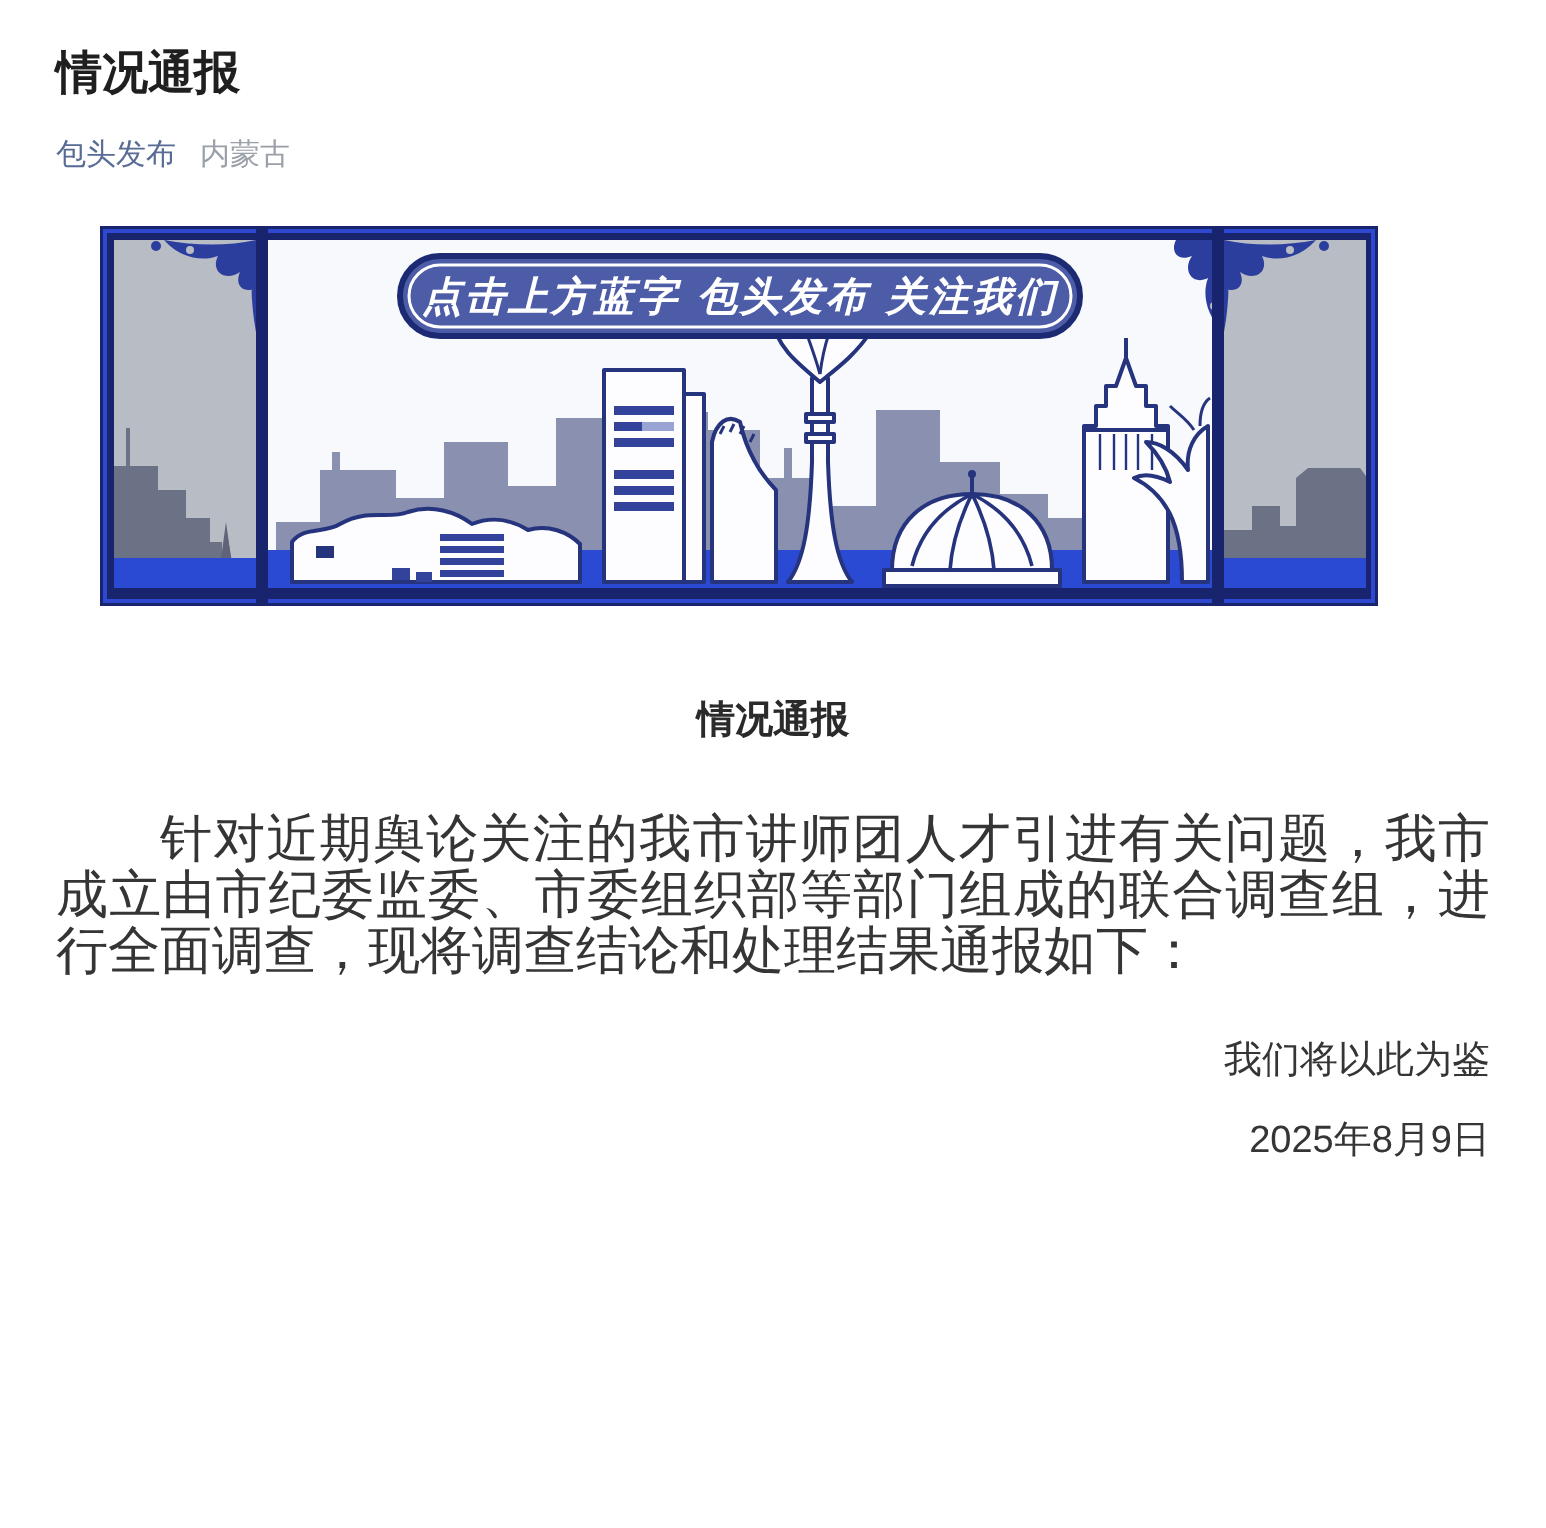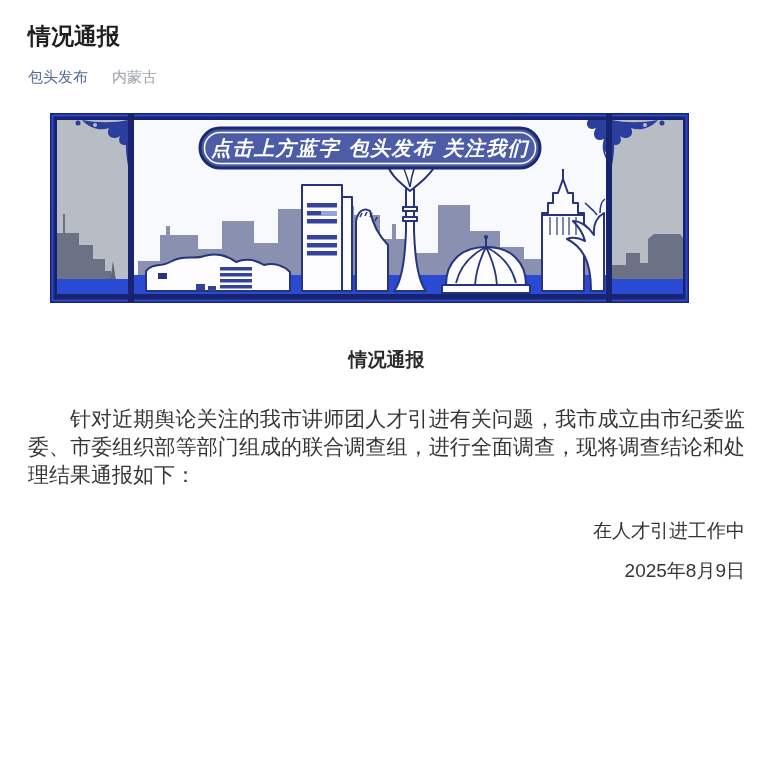--- a/index.html
+++ b/index.html
@@ -16,39 +16,39 @@
   .page-title {
     font-size: 23px;
     font-weight: bold;
     color: #1f1f1f;
     margin: 8px 0 16px 0;
     line-height: 1.3;
   }
   .meta-row {
     display: flex;
     align-items: center;
-    gap: 24px;
+    gap: 12px;
     font-size: 15px;
     color: #9aa0a8;
     margin-bottom: 26px;
   }
   .meta-row .account-name { color: #576b95; cursor: pointer; }
 
   .banner-wrap { margin-left: 22px; width: 639px; height: 190px; text-decoration: underline; }
   .banner-wrap svg { display: block; }
 
   .article-heading {
     text-align: center;
     font-size: 19px;
     font-weight: bold;
     color: #2a2a2a;
     margin: 44px 0 32px 0;
   }
   .para {
-    font-size: 21px;
+    font-size: 26px;
     line-height: 28px;
     text-indent: 2em;
     text-align: justify;
     margin: 0 0 20px 0;
     color: #353535;
   }
   .signature-block {
     margin-top: 22px;
     text-align: right;
     font-size: 19px;
@@ -194,17 +194,17 @@
       <rect x="78" y="0" width="6" height="190" fill="#19246e"></rect>
       <rect x="556" y="0" width="6" height="190" fill="#19246e"></rect>
     </svg>
   </div>
 
   <h2 class="article-heading">情况通报</h2>
 
   <p class="para">针对近期舆论关注的我市讲师团人才引进有关问题，我市成立由市纪委监委、市委组织部等部门组成的联合调查组，进行全面调查，现将调查结论和处理结果通报如下：</p>
 
   <div class="signature-block">
-    <div>在人才引进工作中</div>
+    <div>我们将以此为鉴</div>
     <div>2025年8月9日</div>
   </div>
 
 </div>
 
 </body></html>

